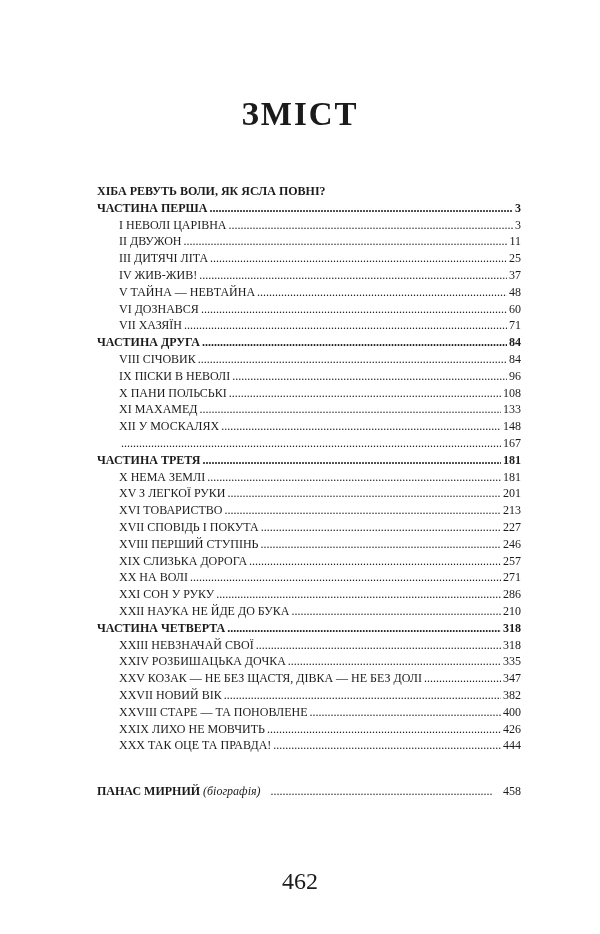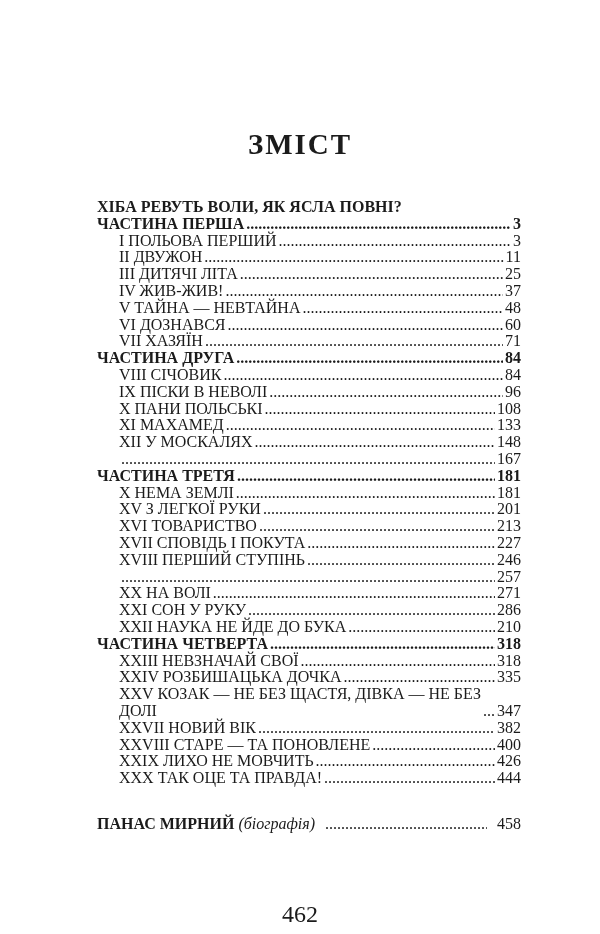--- a/index.html
+++ b/index.html
@@ -15,30 +15,30 @@
     color: #1b1b1b;
     overflow: hidden;
   }
   .book-page {
     position: relative;
     width: 600px;
     height: 934px;
     box-sizing: border-box;
   }
   .toc-title {
-    margin: 8px;
-    padding-top: 120px;
+    margin: 0;
+    padding-top: 96px;
     text-align: center;
-    font-size: 29px;
+    font-size: 33px;
     font-weight: 700;
     letter-spacing: 2px;
   }
   .toc {
-    margin: 38px 79px 0 97px; 
-    font-size: 16px;
+    margin: 50px 79px 0 97px; 
+    font-size: 12px;
     line-height: 16.8px;
   }
   .toc-row {
     display: flex;
     align-items: flex-end;
   }
   .toc-label {
     white-space: normal;
   }
   .toc-dots {
@@ -94,21 +94,21 @@
       <span class="toc-label">ХІБА РЕВУТЬ ВОЛИ, ЯК ЯСЛА ПОВНІ?</span>
     </div>
 
     <div class="toc-list">
         <div class="toc-row level-part">
           <span class="toc-label">ЧАСТИНА ПЕРША</span>
           <span class="toc-dots"></span>
           <span class="toc-page">3</span>
         </div>
         <div class="toc-row level-chapter">
-          <span class="toc-label">I ПОЛЬОВА ПЕРШИЙ</span>
+          <span class="toc-label">I НЕВОЛІ ЦАРІВНА</span>
           <span class="toc-dots"></span>
           <span class="toc-page">3</span>
         </div>
         <div class="toc-row level-chapter">
           <span class="toc-label">II ДВУЖОН</span>
           <span class="toc-dots"></span>
           <span class="toc-page">11</span>
         </div>
         <div class="toc-row level-chapter">
           <span class="toc-label">III ДИТЯЧІ ЛІТА</span>
@@ -193,20 +193,21 @@
           <span class="toc-label">XVII СПОВІДЬ І ПОКУТА</span>
           <span class="toc-dots"></span>
           <span class="toc-page">227</span>
         </div>
         <div class="toc-row level-chapter">
           <span class="toc-label">XVIII ПЕРШИЙ СТУПІНЬ</span>
           <span class="toc-dots"></span>
           <span class="toc-page">246</span>
         </div>
         <div class="toc-row level-chapter">
+          <span class="toc-label">XIX СЛИЗЬКА ДОРОГА</span>
           <span class="toc-dots"></span>
           <span class="toc-page">257</span>
         </div>
         <div class="toc-row level-chapter">
           <span class="toc-label">XX НА ВОЛІ</span>
           <span class="toc-dots"></span>
           <span class="toc-page">271</span>
         </div>
         <div class="toc-row level-chapter">
           <span class="toc-label">XXI СОН У РУКУ</span>

